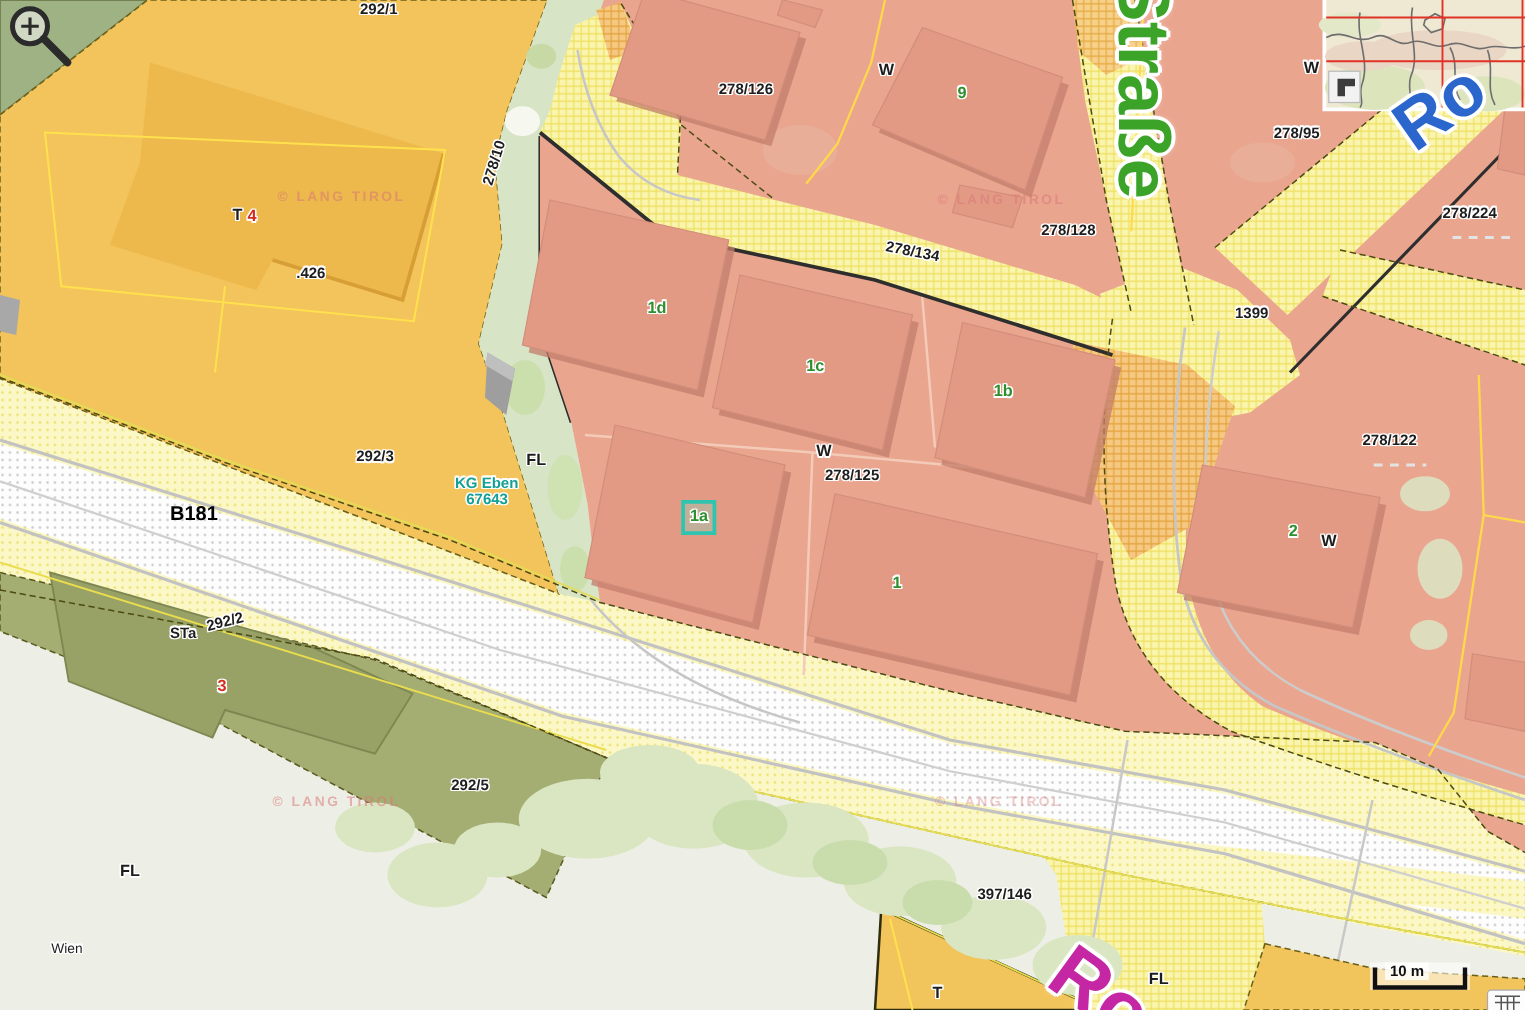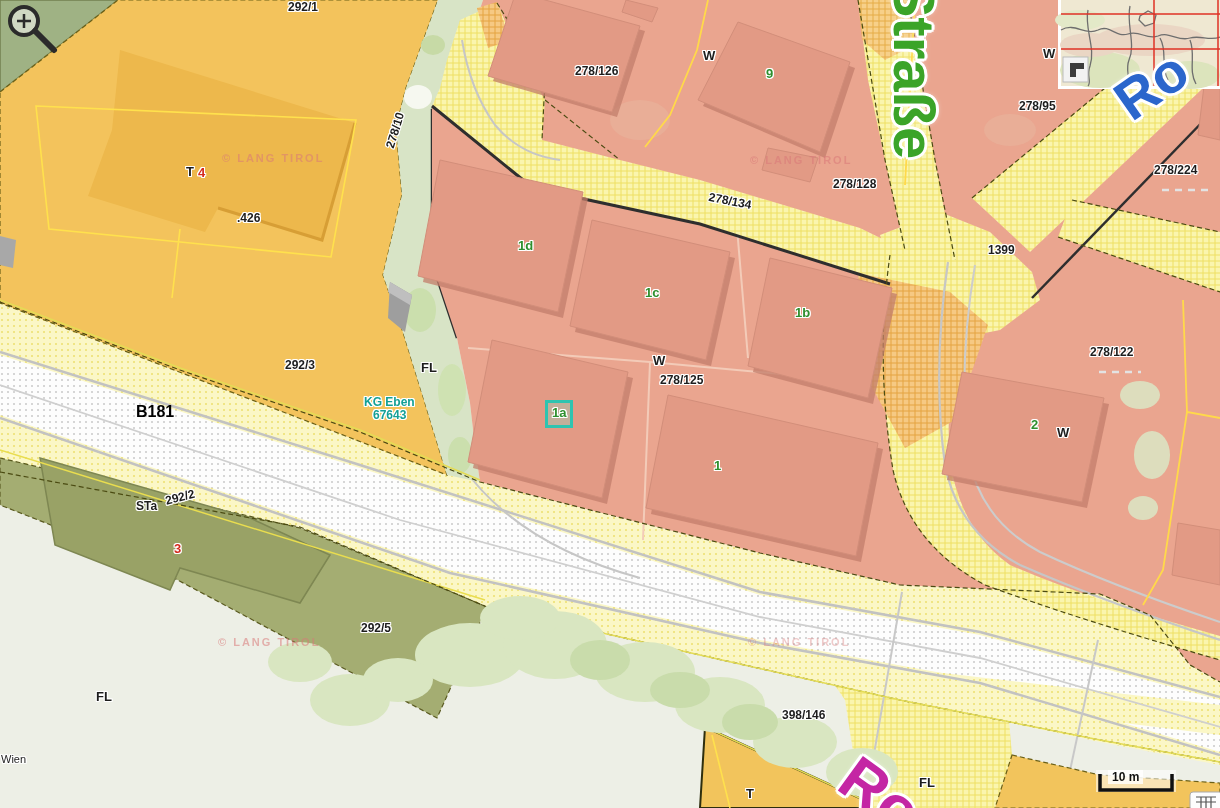--- a/index.html
+++ b/index.html
@@ -5,23 +5,23 @@
   html,body{margin:0;padding:0;background:#888;}
   #map{position:relative;width:1220px;height:808px;overflow:hidden;background:#EDEFE6;
        font-family:"Liberation Sans",sans-serif;}
   #map svg{position:absolute;left:0;top:0;}
   .lbl{position:absolute;font:bold 12px "Liberation Sans",sans-serif;color:#1d1d1d;white-space:nowrap;
        text-shadow:-1px -1px 0 #fff,1px -1px 0 #fff,-1px 1px 0 #fff,1px 1px 0 #fff,0 -1px 0 #fff,0 1px 0 #fff,-1px 0 0 #fff,1px 0 0 #fff;
        transform-origin:0 0;line-height:1.05;}
   .big{font-size:13px;}
   .g{color:#2E8F2E;font-size:13px;}
   .r{color:#D42B1E;font-size:13px;}
-  .teal{color:#14A096;margin-top:16px;}
+  .teal{color:#14A096;}
   .gray{color:#000000;font-size:16px;text-shadow:none;}
-  .thin{font-weight:normal;font-size:11px;}
+  .thin{font-weight:normal;font-size:11px;margin-left:40px;}
   .wm{color:rgba(216,120,120,0.55);font-weight:bold;font-size:11px;letter-spacing:2px;text-shadow:none;}
   .street{position:absolute;font-weight:bold;white-space:nowrap;transform-origin:0 0;
        text-shadow:-2px -2px 0 #fff,2px -2px 0 #fff,-2px 2px 0 #fff,2px 2px 0 #fff,0 -3px 0 #fff,0 3px 0 #fff,-3px 0 0 #fff,3px 0 0 #fff,0 0 6px #fff;}
   .st-green{color:#3BA428;font-size:58px;}
   .st-blue{color:#2B66CC;font-size:56px;}
   .st-magenta{color:#C426A4;font-size:62px;}
   .marker1a{position:absolute;left:545px;top:400px;width:28px;height:28px;box-sizing:border-box;
        border:3px solid #2EC4B0;background:rgba(110,230,210,0.28);}
   .scalelbl{position:absolute;left:1108px;top:770px;font:bold 12px "Liberation Sans",sans-serif;
        color:#111;background:rgba(255,255,255,0.8);padding:0 4px;}
@@ -260,18 +260,18 @@
   <span class="lbl teal" style="left:373px;top:393px">67643</span>
   <span class="lbl big" style="left:421px;top:361px">FL</span>
   <span class="lbl gray" style="left:136px;top:404px">B181</span>
   <span class="lbl" style="left:164px;top:495px;transform:rotate(-14deg)">292/2</span>
   <span class="lbl" style="left:136px;top:500px">STa</span>
   <span class="lbl r" style="left:174px;top:542px">3</span>
   <span class="lbl" style="left:361px;top:622px">292/5</span>
   <span class="lbl wm" style="left:218px;top:637px">© LANG TIROL</span>
   <span class="lbl big" style="left:96px;top:690px">FL</span>
   <span class="lbl thin" style="left:1px;top:754px">Wien</span>
-  <span class="lbl" style="left:782px;top:709px">398/146</span>
+  <span class="lbl" style="left:782px;top:709px">397/146</span>
   <span class="lbl wm" style="left:748px;top:637px;opacity:0.7">© LANG TIROL</span>
   <span class="lbl big" style="left:746px;top:787px">T</span>
   <span class="lbl big" style="left:919px;top:776px">FL</span>
   <span class="scalelbl">10 m</span>
 </div>
 
 </body></html>

